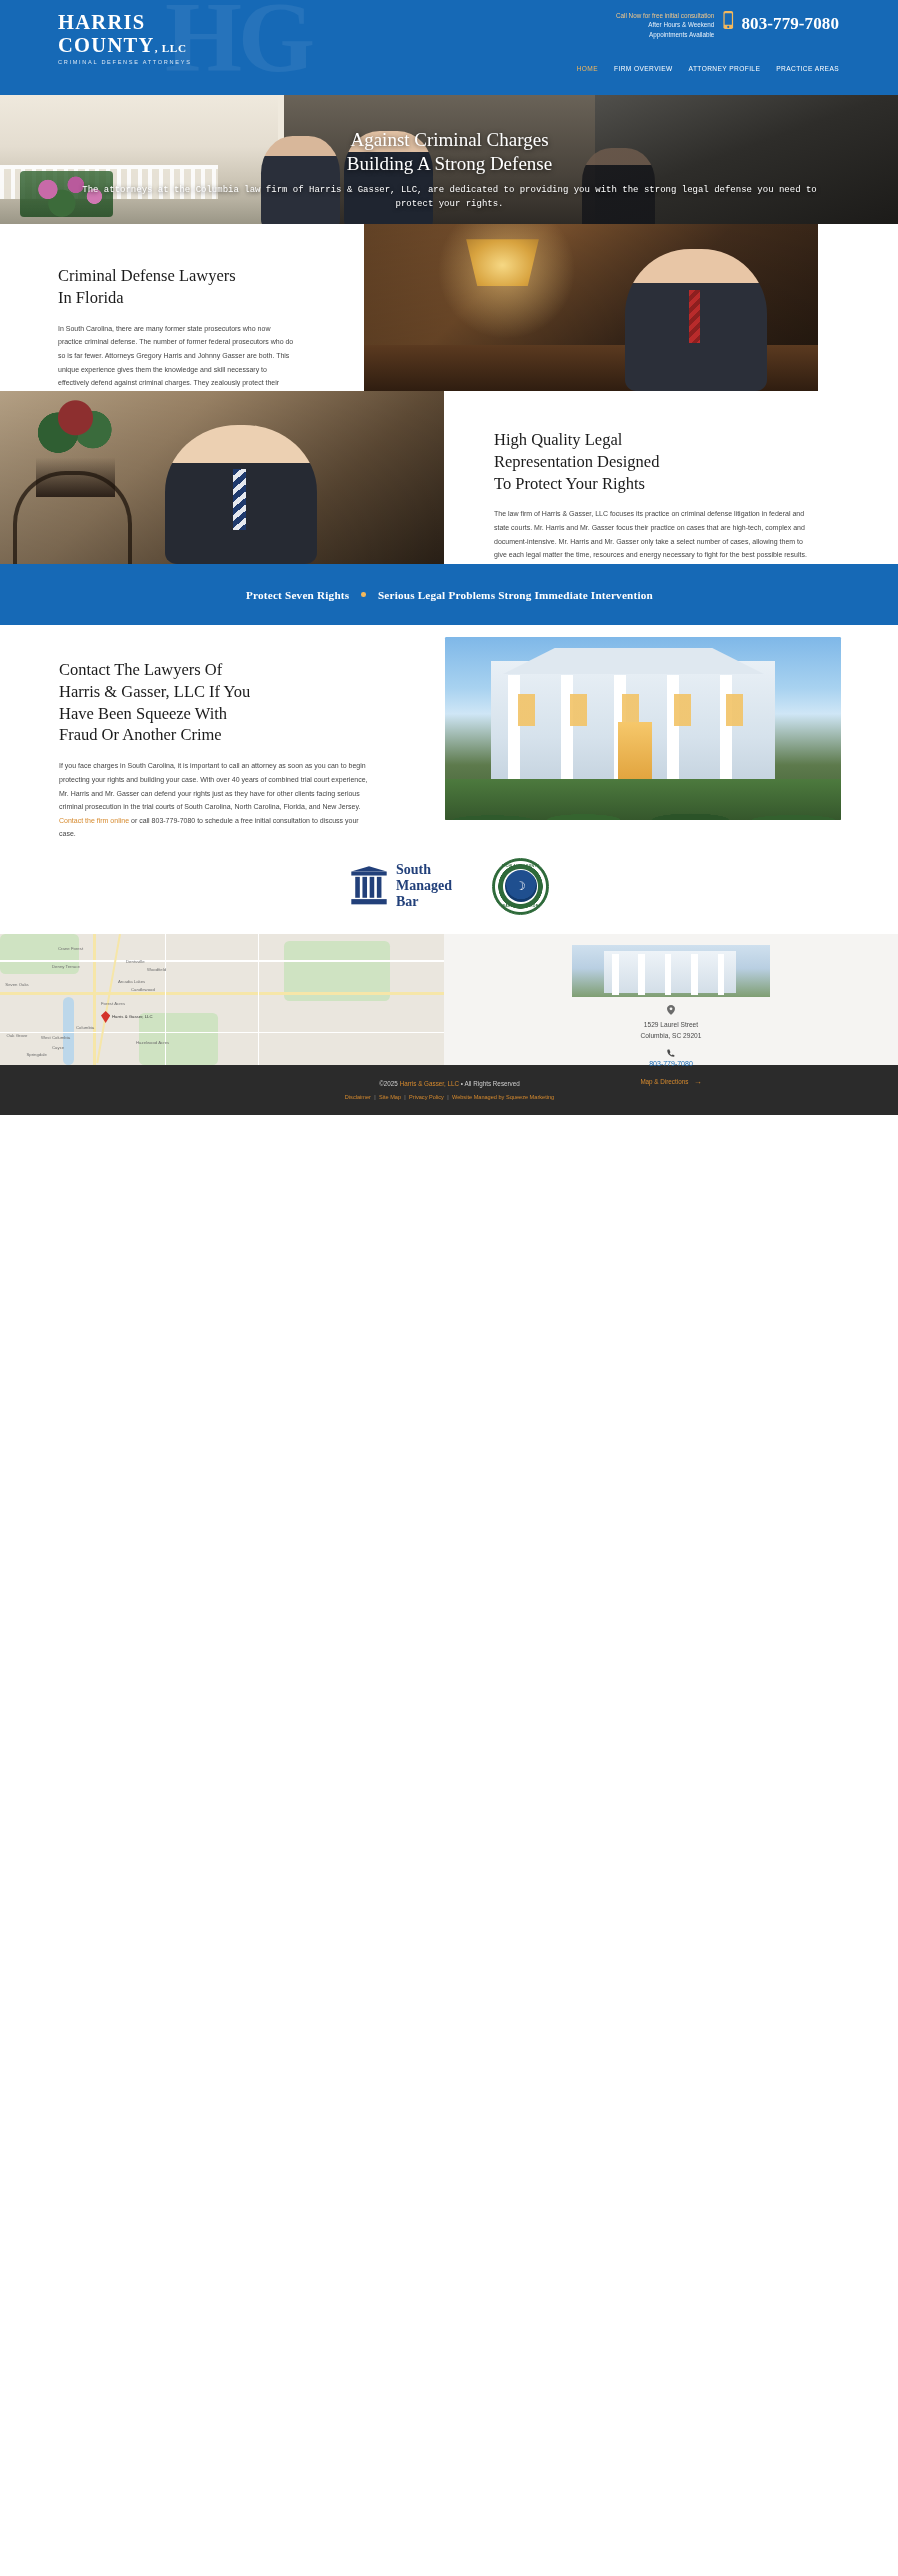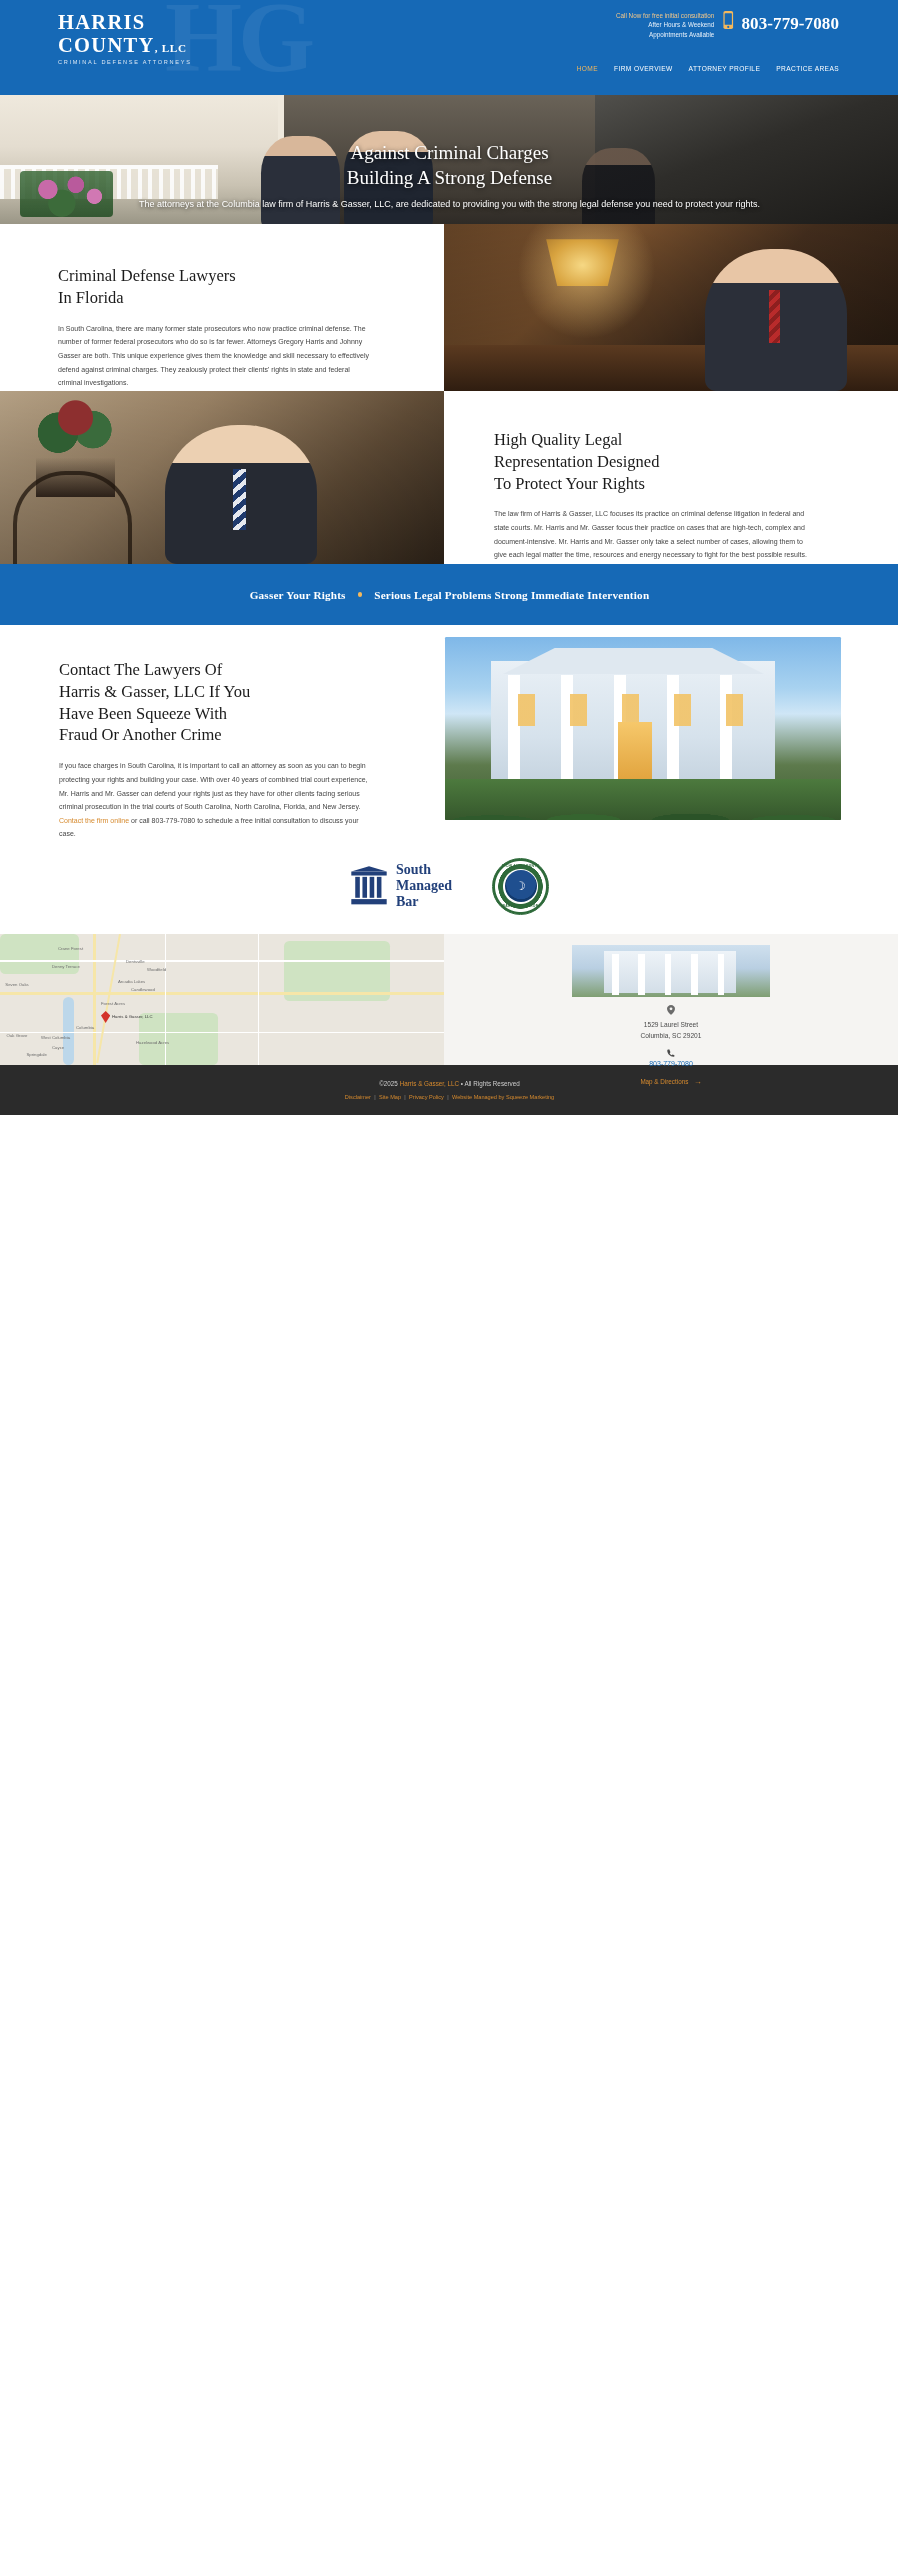--- a/index.html
+++ b/index.html
@@ -140,27 +140,28 @@
     line-height: 1.28;
     text-shadow: 0 1.3px 5.3px rgba(0,0,0,.75);
   }
   .hero-sub {
     margin-top: 8px;
     font-size: 9px;
     line-height: 1.55;
     max-width: 767px;
     margin-left: auto; margin-right: auto;
     text-shadow: 0 0.7px 4px rgba(0,0,0,.8);
+    font-family: Liberation Mono, monospace;
   }
 
   
   .row { display: flex; width: 899px; }
   .sec1 { height: 167px; }
   .sec1 .txt {
-    width: 444px; background: #fff;
+    width: 364px; background: #fff;
     padding: 41px 69px 0 58px;
   }
   .sec1 .photo {
     width: 454px;
     background:
       linear-gradient(180deg, rgba(0,0,0,.12), rgba(0,0,0,.35)),
       linear-gradient(135deg,#6e4a2a 0%, #8a5c33 30%, #4a3220 60%, #2b1d12 100%);
     position: relative; overflow: hidden;
   }
   .lamp {
@@ -487,21 +488,21 @@
       <div class="h2">
         <div>High Quality Legal</div>
         <div>Representation Designed</div>
         <div>To Protect Your Rights</div>
       </div>
       <div class="body-copy">The law firm of Harris &amp; Gasser, LLC focuses its practice on criminal defense litigation in federal and state courts. Mr. Harris and Mr. Gasser focus their practice on cases that are high-tech, complex and document-intensive. Mr. Harris and Mr. Gasser only take a select number of cases, allowing them to give each legal matter the time, resources and energy necessary to fight for the best possible results.</div>
     </div>
   </div>
 
   <div class="banner">
-    <span class="b-txt">Gasser Your Rights</span>
+    <span class="b-txt">Protect Seven Rights</span>
     <span class="dot"></span>
     <span class="b-txt">Serious Legal Problems Strong Immediate Intervention</span>
   </div>
 
   <div class="row sec3">
     <div class="txt">
       <div class="h2">
         <div>Contact The Lawyers Of</div>
         <div>Harris &amp; Gasser, LLC If You</div>
         <div>Have Been Squeeze With</div>

